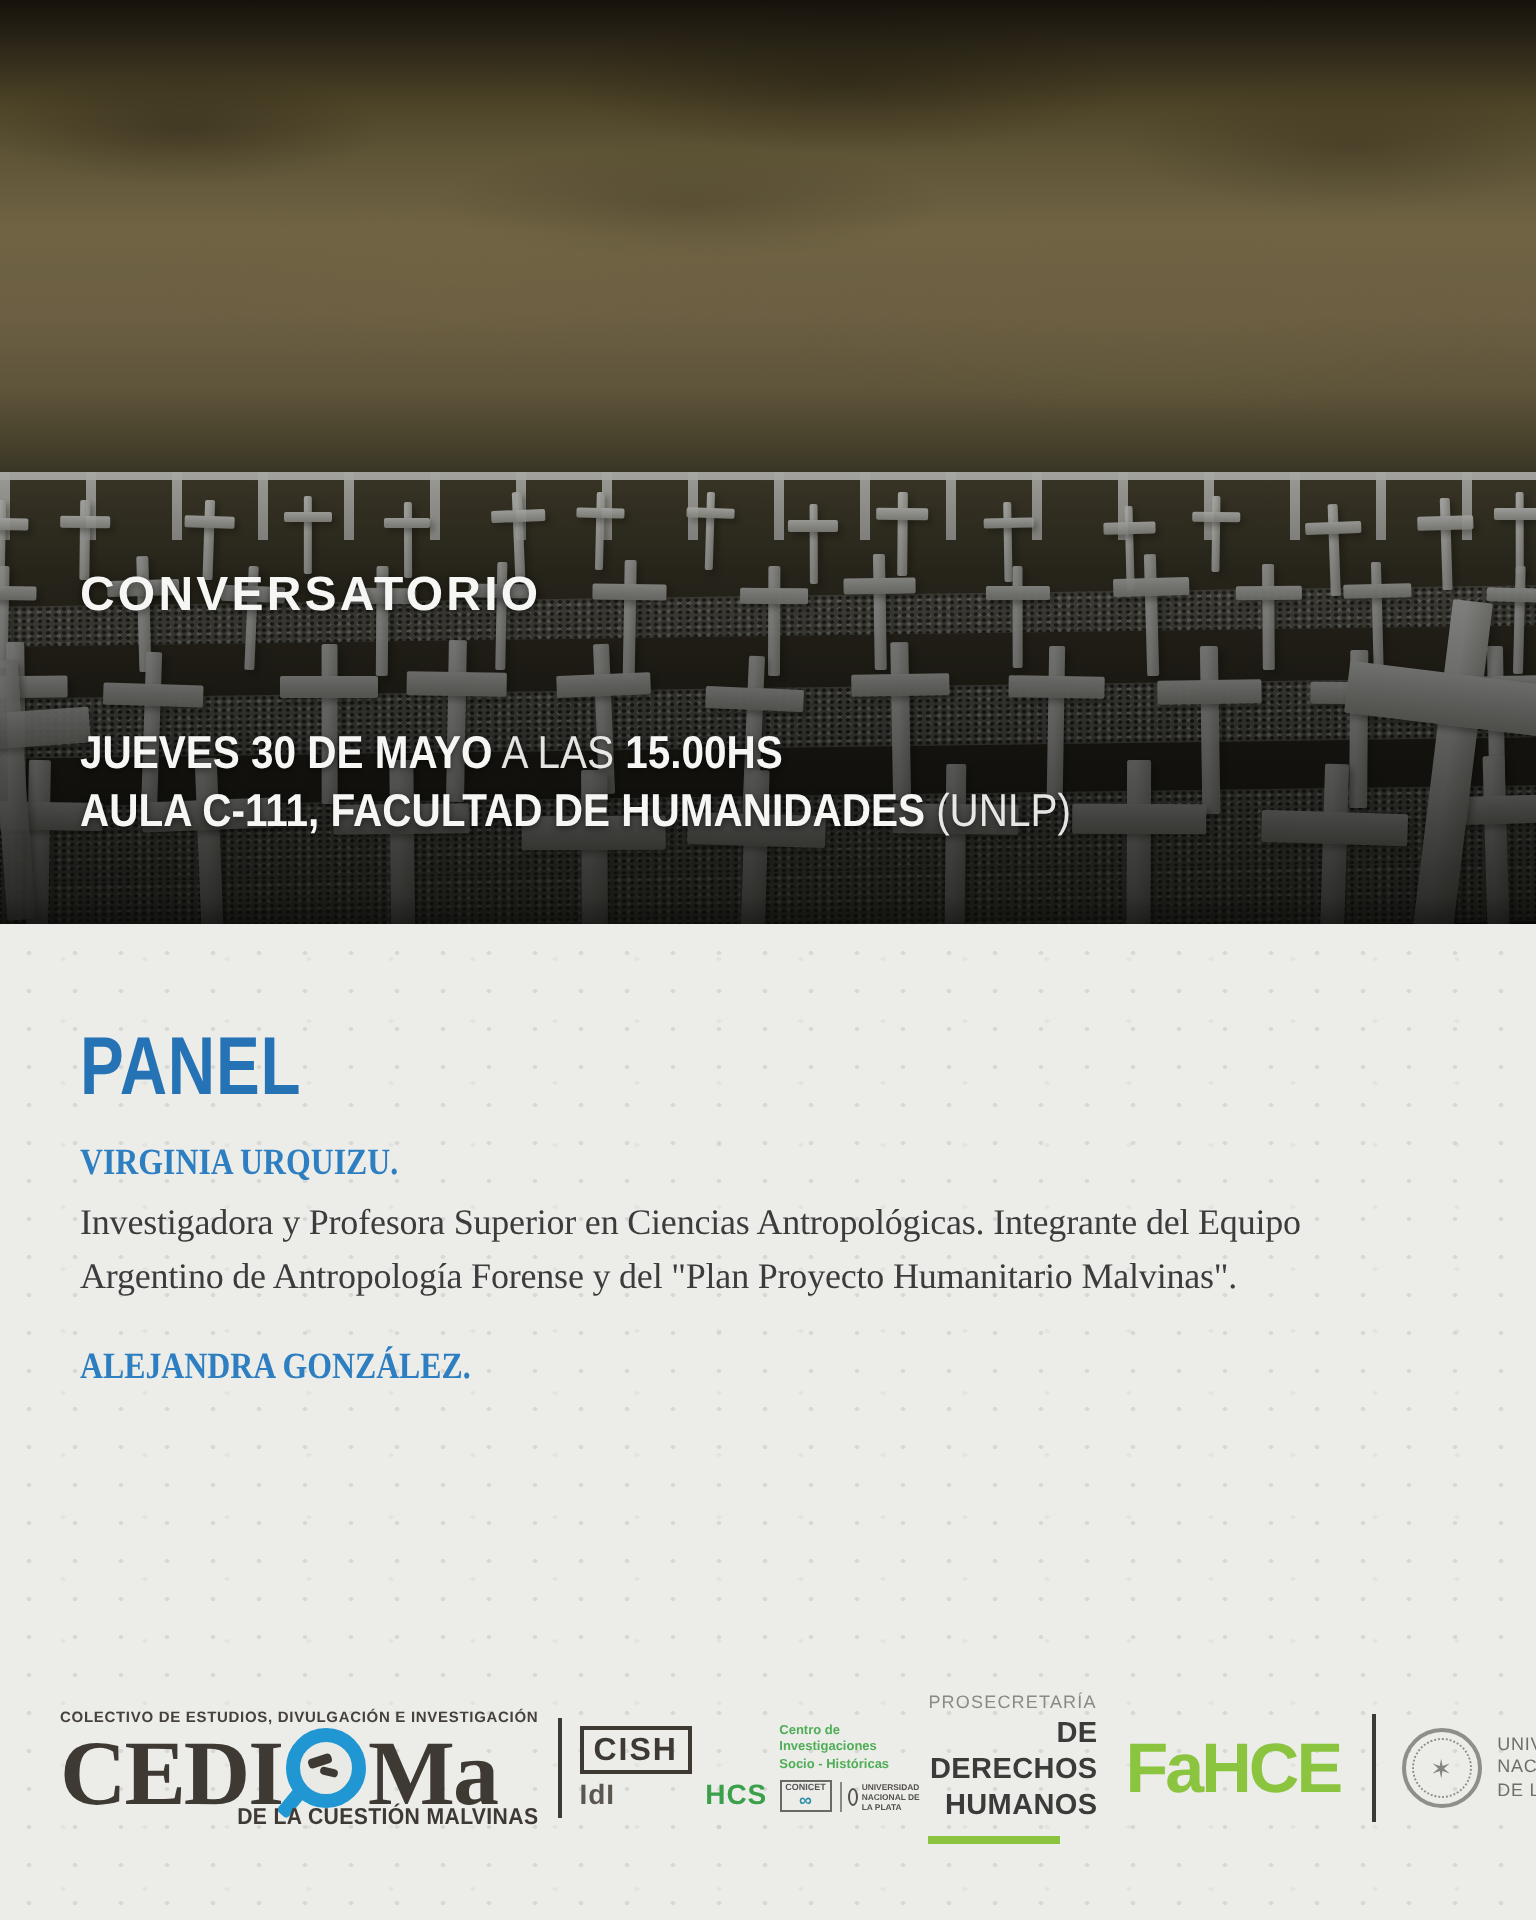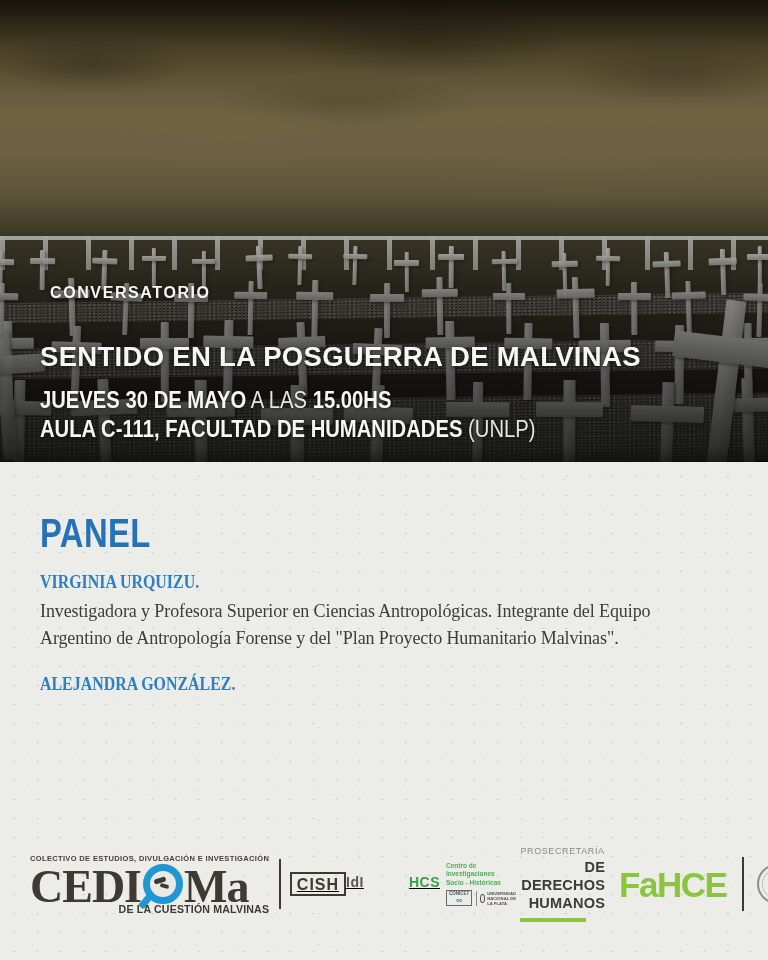--- a/index.html
+++ b/index.html
@@ -52,21 +52,21 @@
     box-shadow:2px 2px 3px rgba(20,20,15,.35);}
   .shade{position:absolute;inset:0;z-index:3;
     background:
       radial-gradient(130% 110% at 50% 38%, transparent 55%, rgba(0,0,0,.38) 100%),
       linear-gradient(180deg, rgba(0,0,0,.30) 0%, rgba(0,0,0,.08) 12%, rgba(0,0,0,.10) 42%,
         rgba(0,0,0,.45) 62%, rgba(0,0,0,.62) 80%, rgba(8,8,6,.82) 97%, rgba(8,8,6,.9) 100%);
   }
   
   .caption{position:absolute;z-index:4;left:40px;top:284px;width:710px;color:#f6f6f4;
     text-shadow:0 1px 4px rgba(0,0,0,.55);}
-  .kicker{font-size:16px;font-weight:600;letter-spacing:1.6px;margin-left:10px;}
+  .kicker{font-size:24px;font-weight:600;letter-spacing:1.6px;}
   .title{font-size:27.5px;line-height:34px;font-weight:800;letter-spacing:.3px;margin-top:4px;}
   .when{margin-top:13px;font-size:23px;font-weight:700;white-space:nowrap;
     transform:scaleX(.88);transform-origin:left;}
   .when .lite, .where .lite{font-weight:400;opacity:.92;}
   .where{margin-top:2px;font-size:23px;font-weight:700;white-space:nowrap;
     transform:scaleX(.88);transform-origin:left;}
   
   .content{position:absolute;top:462px;left:0;right:0;bottom:0;
     background-color:#ecece9;
     background-image:
@@ -96,21 +96,21 @@
   .lens::before,.lens::after{content:"";position:absolute;background:#3e3933;border-radius:2px;}
   .lens::before{width:12px;height:5px;left:4px;top:7px;transform:rotate(-18deg);}
   .lens::after{width:9px;height:4px;left:10px;top:13px;transform:rotate(14deg);}
   .lens .handle{position:absolute;width:7px;height:15px;background:#2096d2;border-radius:2px;
     left:-8px;bottom:-12px;transform:rotate(40deg);}
   .cedicma-sub{font-size:11.5px;font-weight:700;color:#3e3933;text-align:right;
     letter-spacing:.2px;margin-top:-7px;white-space:nowrap;
     transform:scaleX(.92);transform-origin:right;}
   .vbar{width:2px;height:50px;background:#3e3933;margin:0 9px 0 10px;}
   .cish-cluster{display:flex;align-items:center;}
-  .cish-col{display:flex;flex-direction:row;align-items:flex-start;text-decoration:underline;}
+  .cish-col{display:flex;flex-direction:column;align-items:flex-start;}
   .cish-box{border:2.5px solid #3e3933;color:#3e3933;font-weight:700;font-size:16px;
     letter-spacing:1px;padding:1px 5px 0;line-height:1.2;}
   .idihcs{font-size:14px;font-weight:700;margin-top:2px;letter-spacing:.5px;}
   .idihcs .dk{color:#5a5650;}
   .idihcs .gr{color:#3aa04a;margin-left:45px;}
   .cish-side{margin-left:6px;display:flex;flex-direction:column;}
   .cish-desc{color:#4fae57;font-size:6.5px;line-height:1.3;font-weight:700;}
   .minilogos{display:flex;align-items:center;margin-top:3px;}
   .conicet{border:1px solid #6a6a64;color:#555;font-size:4.5px;font-weight:700;
     padding:1px 2px;line-height:1.1;text-align:center;}
@@ -350,21 +350,20 @@
           <i class="cv"></i>
           <i class="ch"></i>
         </div>
       </div>
     <div class="shade"></div>
 
     <div class="caption">
       <div class="kicker">CONVERSATORIO</div>
       <div class="title">
         <br>
-        <span>SENTIDO EN LA POSGUERRA DE MALVINAS</span>
       </div>
       <div class="when"><span>JUEVES 30 DE MAYO</span><span class="lite"> A LAS </span><span>15.00HS</span></div>
       <div class="where"><span>AULA C-111, FACULTAD DE HUMANIDADES</span><span class="lite"> (UNLP)</span></div>
     </div>
   </div>
 
   <div class="content">
     <h2 class="panel-heading">PANEL</h2>
 
     <div class="speakers">

